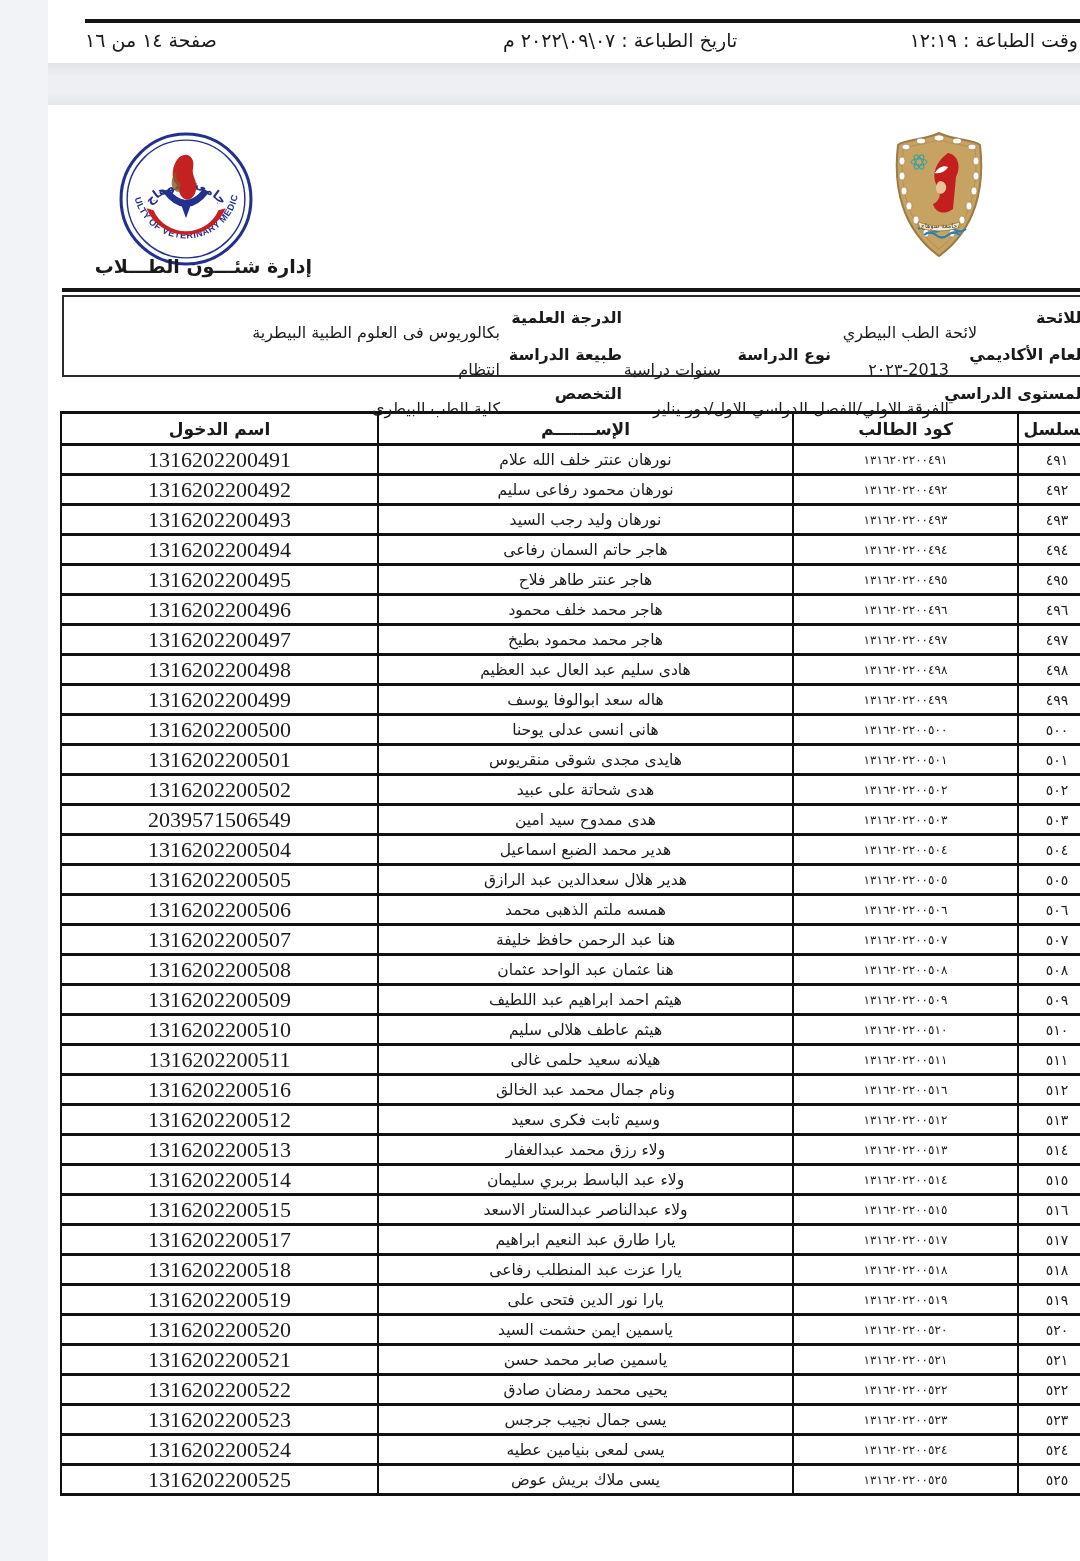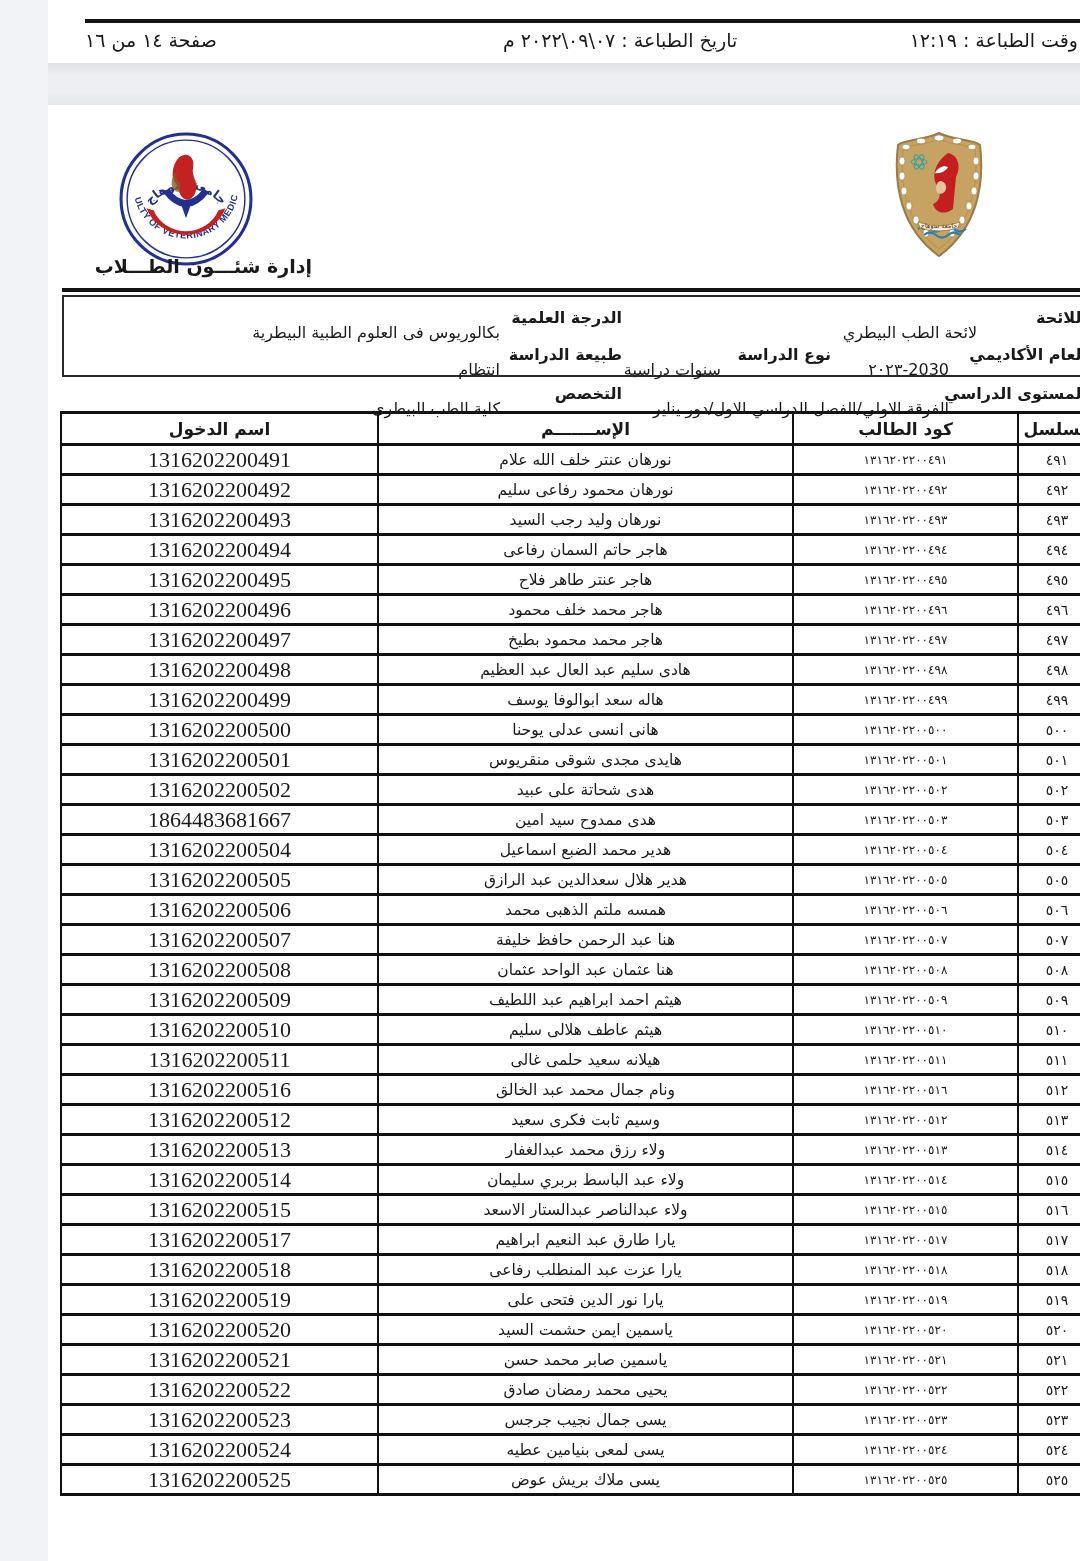--- a/index.html
+++ b/index.html
@@ -145,21 +145,21 @@
           <span class="val">لائحة الطب البيطري</span>
         </div>
         <div class="grp-left">
           <span class="lbl w120">الدرجة العلمية</span>
           <span class="val">بكالوريوس فى العلوم الطبية البيطرية</span>
         </div>
       </div>
       <div class="info-row">
         <div class="grp-right">
           <span class="lbl w135">العام الأكاديمي</span>
-          <span class="val yr">2030-٢٠٢٣</span>
+          <span class="val yr">2013-٢٠٢٣</span>
           <span class="lbl w110">نوع الدراسة</span>
           <span class="val">سنوات دراسية</span>
         </div>
         <div class="grp-left">
           <span class="lbl w120">طبيعة الدراسة</span>
           <span class="val">انتظام</span>
         </div>
       </div>
     </div>
 
@@ -259,21 +259,21 @@
           <tr>
             <td class="c-serial">٥٠٢</td>
             <td class="c-code">١٣١٦٢٠٢٢٠٠٥٠٢</td>
             <td class="c-name">هدى شحاتة على عبيد</td>
             <td class="c-login">1316202200502</td>
           </tr>
           <tr>
             <td class="c-serial">٥٠٣</td>
             <td class="c-code">١٣١٦٢٠٢٢٠٠٥٠٣</td>
             <td class="c-name">هدى ممدوح سيد امين</td>
-            <td class="c-login">1864483681667</td>
+            <td class="c-login">2039571506549</td>
           </tr>
           <tr>
             <td class="c-serial">٥٠٤</td>
             <td class="c-code">١٣١٦٢٠٢٢٠٠٥٠٤</td>
             <td class="c-name">هدير محمد الضبع اسماعيل</td>
             <td class="c-login">1316202200504</td>
           </tr>
           <tr>
             <td class="c-serial">٥٠٥</td>
             <td class="c-code">١٣١٦٢٠٢٢٠٠٥٠٥</td>

